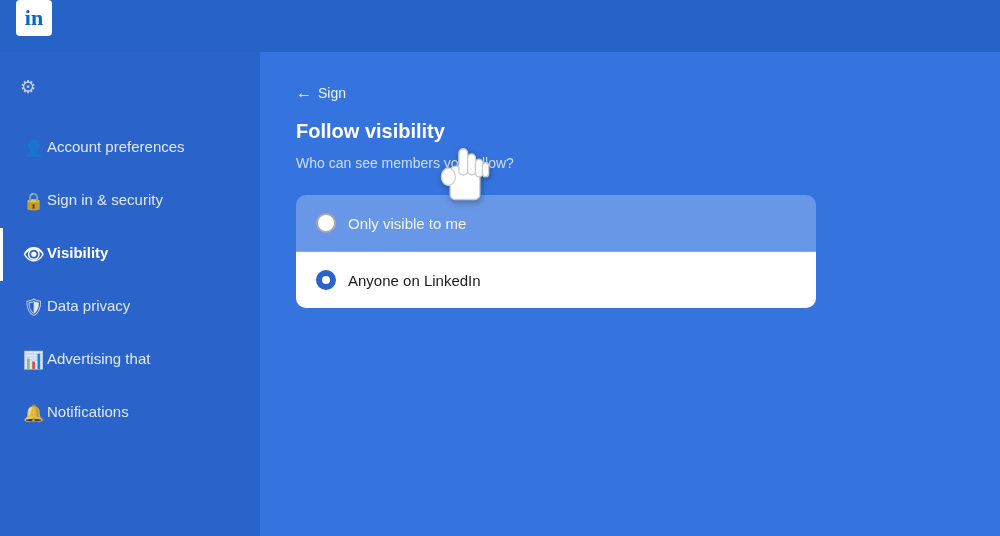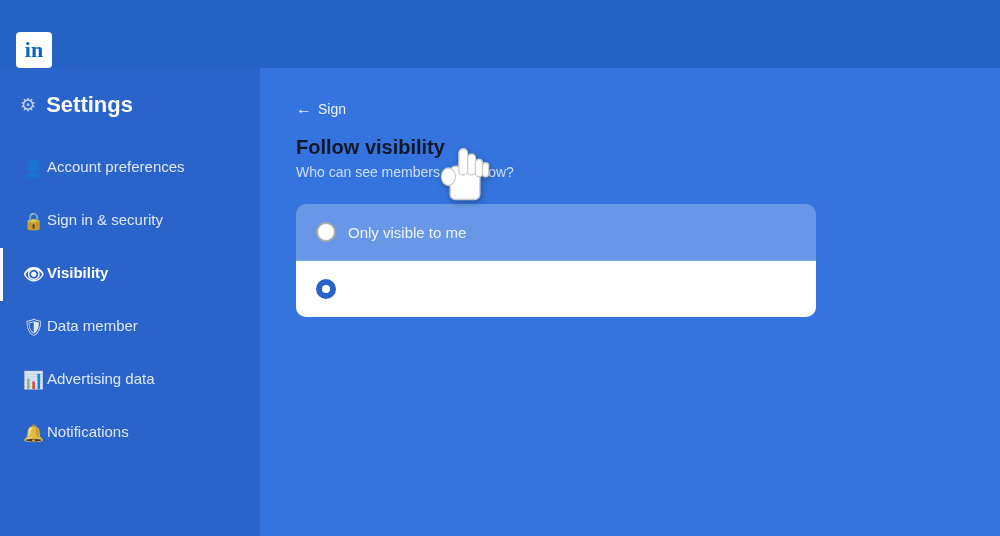--- a/index.html
+++ b/index.html
@@ -9,23 +9,23 @@
       width: 1000px;
       height: 536px;
       overflow: hidden;
       display: flex;
       flex-direction: column;
     }
 
     
     .topbar {
       background-color: #2563c7;
-      height: 68px;
-      display: flex;
-      align-items: flex-end;
+      height: 52px;
+      display: flex;
+      align-items: flex-start;
       padding: 0 16px;
       flex-shrink: 0;
     }
 
     .linkedin-logo {
       width: 36px;
       height: 36px;
       background-color: #fff;
       border-radius: 4px;
       display: flex;
@@ -117,22 +117,22 @@
     }
 
     .back-arrow {
       font-size: 16px;
     }
 
     
     .section-title {
       font-size: 20px;
       font-weight: 700;
-      color: #0f172a;
-      margin-bottom: 5px;
+      color: #ffffff;
+      margin-bottom: 12px;
     }
 
     .section-subtitle {
       font-size: 14px;
       color: rgba(255,255,255,0.75);
       margin-bottom: 24px;
     }
 
     
     .options-card {
@@ -237,46 +237,45 @@
   <div class="linkedin-logo">
     <span>in</span>
   </div>
 </div>
 
 <div class="main-layout">
 
   <nav class="sidebar">
     <div class="sidebar-title">
       <span class="sidebar-title-icon">⚙</span>
-      <span class="sidebar-title-text">Settings</span>
     </div>
 
     <div class="sidebar-item">
       <span class="sidebar-item-icon">👤</span>
       <span>Account preferences</span>
     </div>
 
     <div class="sidebar-item">
       <span class="sidebar-item-icon">🔒</span>
       <span>Sign in &amp; security</span>
     </div>
 
     <div class="sidebar-item active">
       <span class="sidebar-item-icon">👁</span>
       <span>Visibility</span>
     </div>
 
     <div class="sidebar-item">
       <span class="sidebar-item-icon">🛡</span>
-      <span>Data member</span>
+      <span>Data privacy</span>
     </div>
 
     <div class="sidebar-item">
       <span class="sidebar-item-icon">📊</span>
-      <span>Advertising data</span>
+      <span>Advertising that</span>
     </div>
 
     <div class="sidebar-item">
       <span class="sidebar-item-icon">🔔</span>
       <span>Notifications</span>
     </div>
   </nav>
 
   <main class="content">
 
@@ -294,20 +293,21 @@
         <div class="radio-outer">
         </div>
         <span class="option-label">Only visible to me</span>
       </div>
       <div class="divider"></div>
 
       <div class="option-row selected">
         <div class="radio-outer checked">
           <div class="radio-inner"></div>
         </div>
+        <span class="option-label">Anyone on LinkedIn</span>
       </div>
     </div>
 
 
     <div class="cursor-hand">
       <svg viewBox="0 0 70 80" xmlns="http://www.w3.org/2000/svg">
 
         <g>
 
           <rect x="18" y="30" width="34" height="38" rx="6" fill="white" stroke="#ccc" stroke-width="1.5"></rect>

